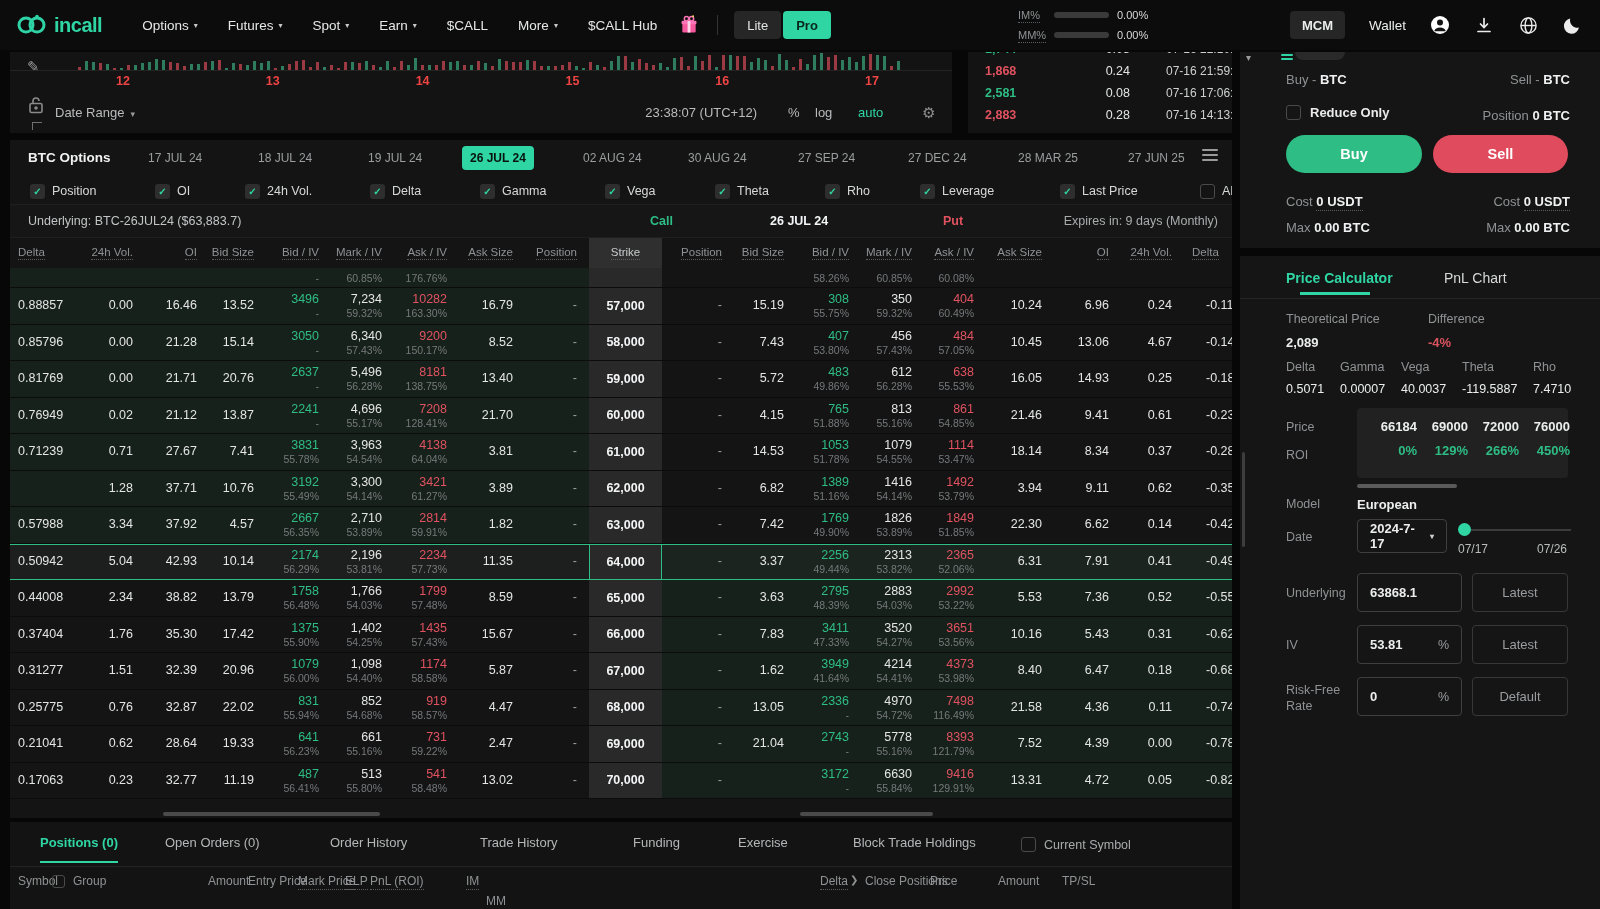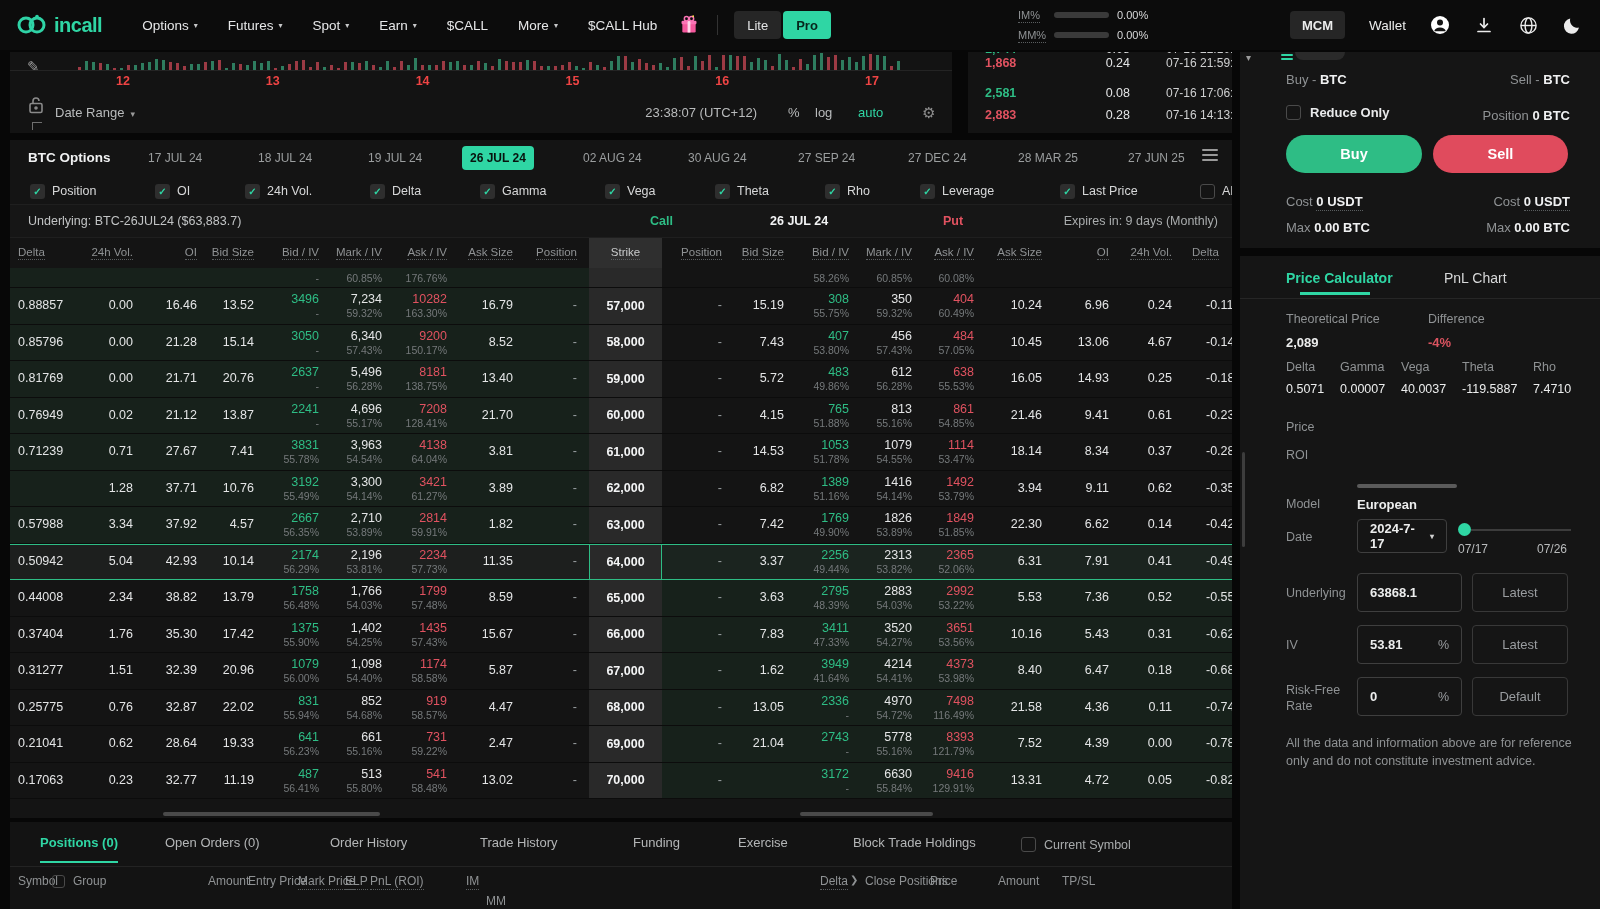--- a/index.html
+++ b/index.html
@@ -402,21 +402,21 @@
   </div>
   <div id="gear">⚙</div>
 </div>
 
 <div id="trades-panel">
     <div class="trade-row" style="top: -10px;">
       <span class="t-price g">1,744</span>
       <span class="t-size">0.08</span>
       <span class="t-time">07-16 22:10:00</span>
     </div>
-    <div class="trade-row" style="top: 4px;">
+    <div class="trade-row" style="top: 12px;">
       <span class="t-price r">1,868</span>
       <span class="t-size">0.24</span>
       <span class="t-time">07-16 21:59:19</span>
     </div>
     <div class="trade-row" style="top: 34px;">
       <span class="t-price g">2,581</span>
       <span class="t-size">0.08</span>
       <span class="t-time">07-16 17:06:32</span>
     </div>
     <div class="trade-row" style="top: 56px;">
@@ -1659,20 +1659,38 @@
         <div class="gv">-119.5887</div>
       </div>
       <div class="greek" style="left: 247px;">
         <div class="gl">Rho</div>
         <div class="gv">7.4710</div>
       </div>
     </div>
 
   <div class="cl" style="left:46px;top:368px;">Price</div>
   <div class="cl" style="left:46px;top:396px;">ROI</div>
+  <div id="roi-box">
+      <div class="roi-col" style="left: 8px;">
+        <div class="roi-price">66184</div>
+        <div class="roi-val">0%</div>
+      </div>
+      <div class="roi-col" style="left: 59px;">
+        <div class="roi-price">69000</div>
+        <div class="roi-val">129%</div>
+      </div>
+      <div class="roi-col" style="left: 110px;">
+        <div class="roi-price">72000</div>
+        <div class="roi-val">266%</div>
+      </div>
+      <div class="roi-col" style="left: 161px;">
+        <div class="roi-price">76000</div>
+        <div class="roi-val">450%</div>
+      </div>
+    </div>
   <div id="roi-scroll"></div>
   <div id="vscroll"></div>
 
   <div class="cl" style="left:46px;top:445px;">Model</div>
   <div class="cv" style="left:117px;top:445px;font-weight:bold;">European</div>
 
   <div class="cl" style="left:46px;top:478px;">Date</div>
   <div id="date-dd" class="inp">
     <span>2024-7-17</span>
       <span class="caret">▾</span>
@@ -1695,14 +1713,13 @@
     </div>
   <div class="rp-btn" style="left:232px;top:573px;width:96px;height:39px;">Latest</div>
 
   <div class="cl" style="left:46px;top:630px;width:62px;line-height:1.3;">Risk-Free Rate</div>
   <div class="inp" style="left:117px;top:625px;width:105px;height:39px;">
       <span>0</span>
       <span class="unit">%</span>
     </div>
   <div class="rp-btn" style="left:232px;top:625px;width:96px;height:39px;">Default</div>
 
-  <div id="disclaimer">All the data and information above are for reference only and do not constitute investment advice.</div>
 </div>
 
 </body></html>

